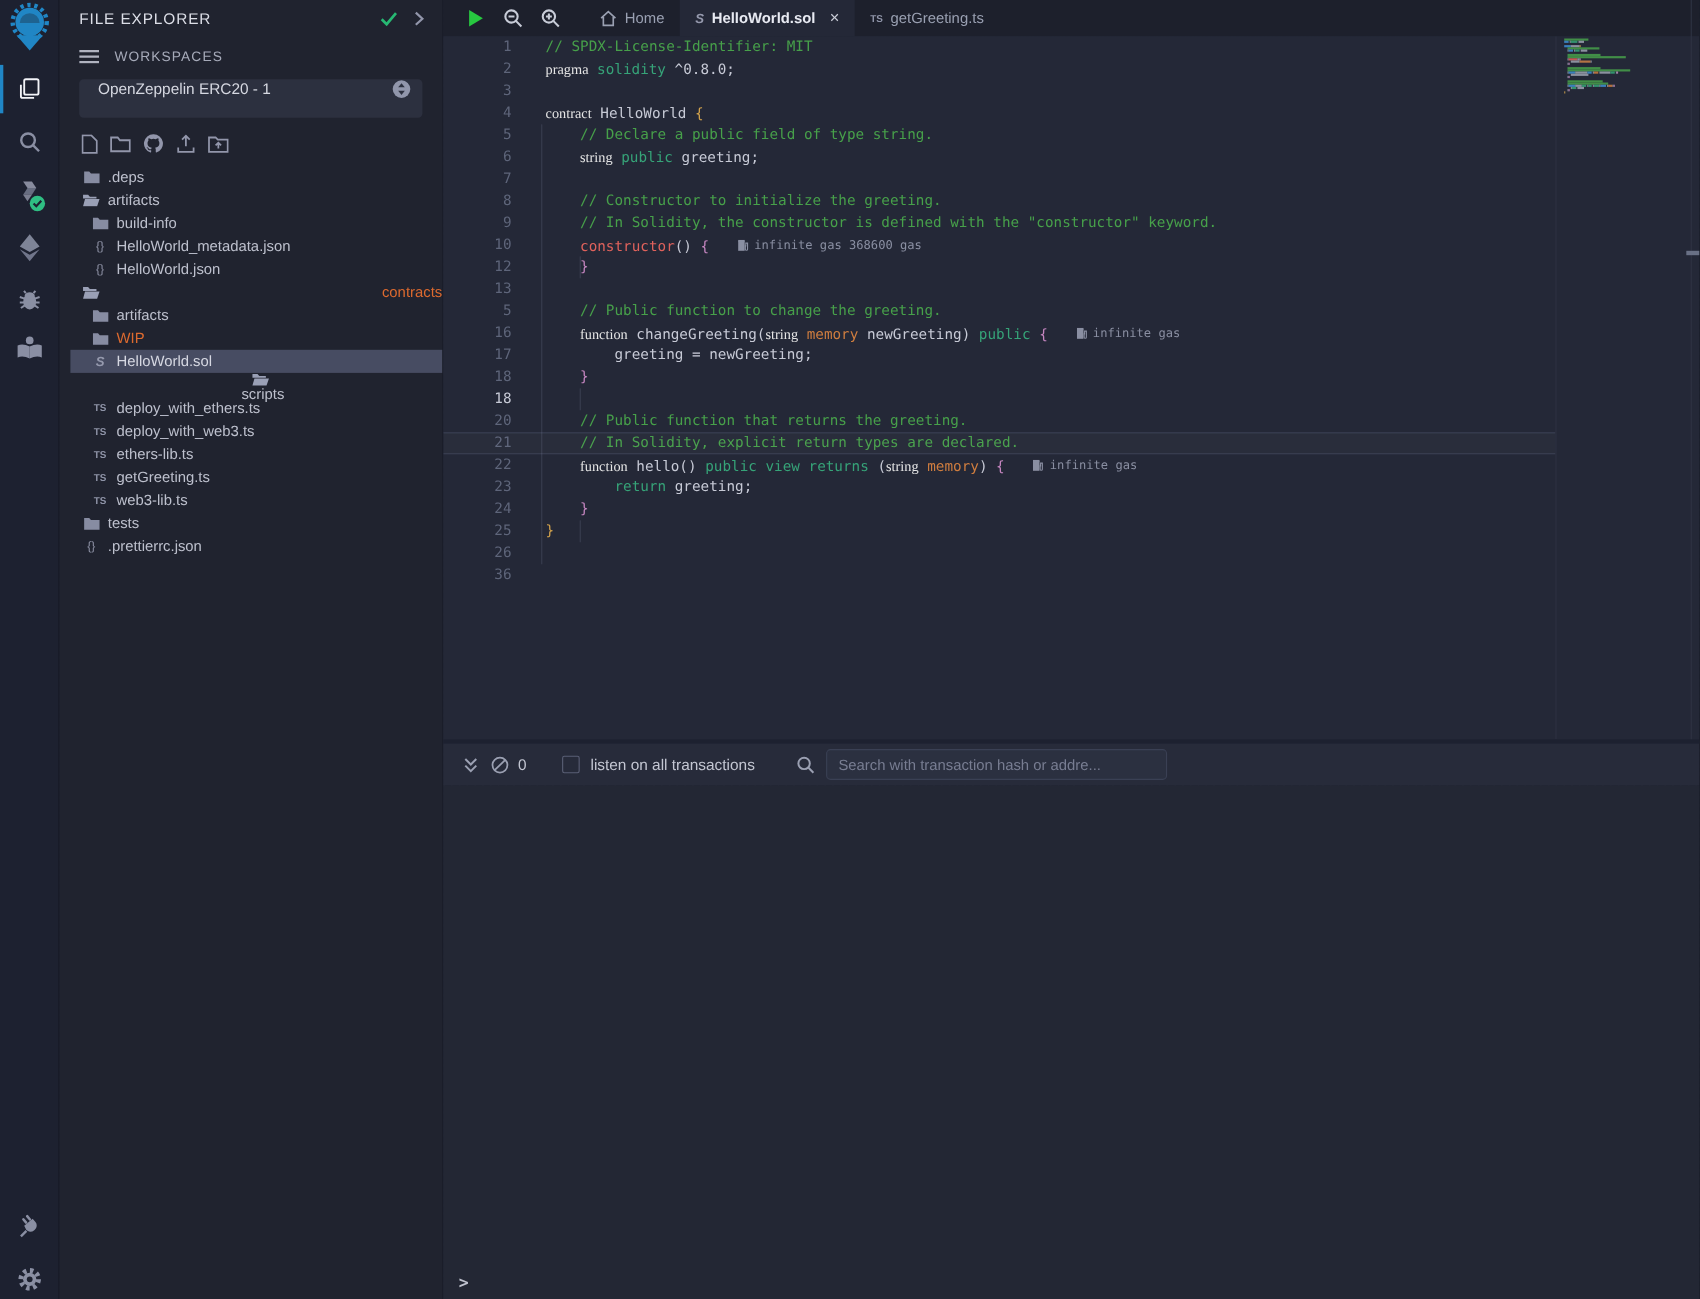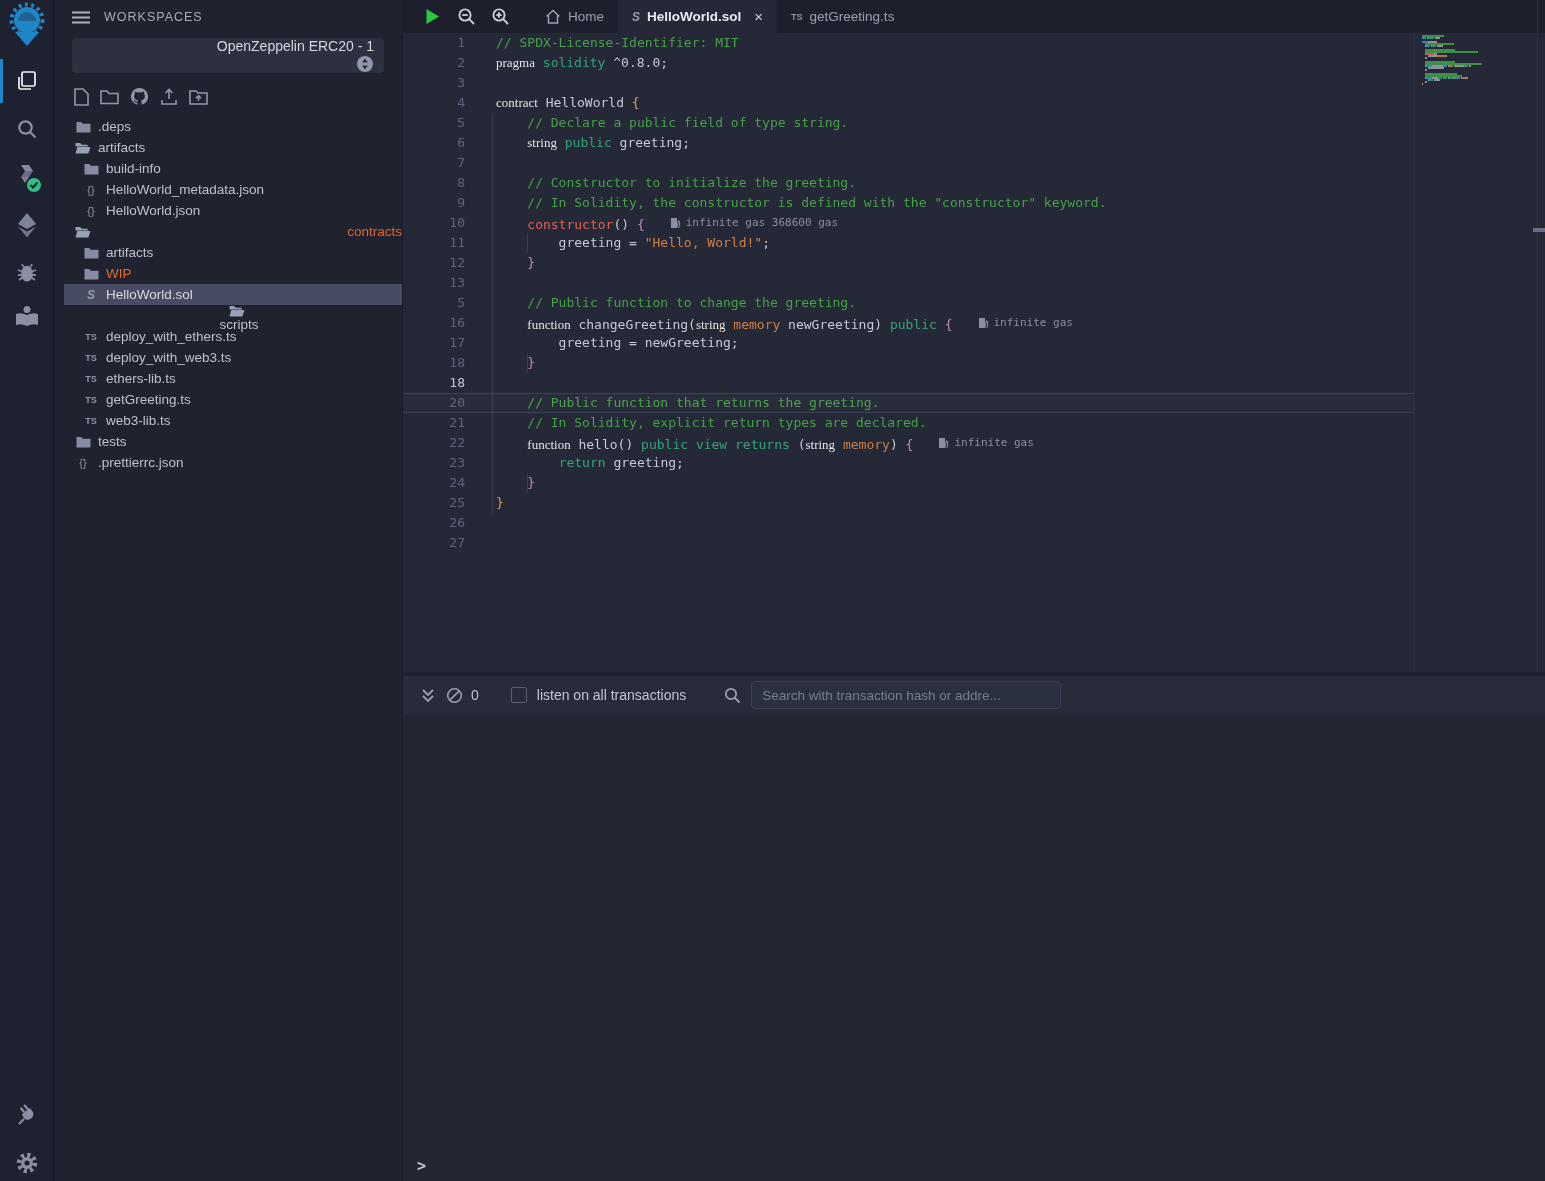--- a/index.html
+++ b/index.html
@@ -13,22 +13,22 @@
   .activity-bar{position:relative;width:54px;flex:none;background:#1d2130;border-right:1px solid #171a26;}
   .ab-icon{position:absolute;left:0;width:54px;display:flex;justify-content:center;align-items:center;height:44px;cursor:pointer;}
   .ab-indicator{position:absolute;left:0;top:59px;width:3px;height:44px;background:#2086c5;}
   
   .side-panel{width:349px;flex:none;background:#20232f;display:flex;flex-direction:column;border-right:1px solid #1a1d29;}
   .fe-header{height:34px;display:flex;align-items:center;padding:0 16px 0 18px;}
   .fe-title{font-size:14px;letter-spacing:.8px;color:#dcdee7;font-weight:500;flex:1;}
   .fe-header .hicon{margin-left:14px;cursor:pointer;display:flex;}
   .ws-row{height:26px;display:flex;align-items:center;padding-left:18px;margin-top:4px;}
   .ws-label{font-size:12.5px;letter-spacing:1px;color:#a6aab9;margin-left:14px;}
-  .ws-select{margin:8px 18px 0 18px;height:35px;background:#2c303f;border-radius:4px;display:flex;align-items:flex-end;
-    padding:0 10px 0 17px;cursor:pointer;flex-direction:column;}
+  .ws-select{margin:8px 18px 0 18px;height:35px;background:#2c303f;border-radius:4px;display:flex;align-items:flex-start;
+    padding:0 10px 0 17px;cursor:pointer;}
   .ws-select-text{flex:1;font-size:14px;color:#d6d8e1;}
   .fe-toolbar{display:flex;align-items:center;gap:11px;padding:14px 0 8px 20px;}
   .fe-toolbar .ticon{display:flex;cursor:pointer;}
   .file-tree{margin-top:2px;}
   .tree-row{height:21px;display:flex;align-items:center;font-size:13.5px;color:#bdc0cd;cursor:pointer;margin-left:10px;}
   .tree-row.selected{background:#474c62;color:#d6d8e2;}
   .tree-row .ticn{width:22px;flex:none;display:flex;justify-content:center;align-items:center;}
   .tree-row .badge-txt{font-size:9px;font-weight:bold;color:#8f94a8;letter-spacing:0;}
   .tree-row .json-txt{font-size:11px;color:#9094a8;}
   .tree-row .sol-txt{font-size:12px;font-weight:bold;color:#9599ad;font-style:italic;}
@@ -155,20 +155,33 @@
     <div class="ab-icon" style="top:1141px">
       <svg width="24" height="24" viewBox="0 0 24 24">
         <circle cx="12" cy="12" r="8" fill="none" stroke="#8a8fa3" stroke-width="4.5" stroke-dasharray="3.1 3.18"></circle>
         <circle cx="12" cy="12" r="6" fill="#8a8fa3"></circle>
         <circle cx="12" cy="12" r="2.6" fill="#1d2130"></circle>
       </svg>
     </div>
   </div>
 
   <div class="side-panel">
+    <div class="fe-header">
+      <span class="fe-title">FILE EXPLORER</span>
+      <span class="hicon">
+        <svg width="17" height="14" viewBox="0 0 17 14" fill="none" stroke="#27b873" stroke-width="2.4">
+            <path d="M2 7.5 l4.5 4.5 L15 2"></path>
+          </svg>
+      </span>
+      <span class="hicon">
+        <svg width="10" height="14" viewBox="0 0 10 14" fill="none" stroke="#9296ab" stroke-width="2">
+            <path d="M2 1.5 L8 7 L2 12.5"></path>
+          </svg>
+      </span>
+    </div>
     <div class="ws-row">
       <span style="display:flex">
         <svg width="18" height="13" viewBox="0 0 18 13" stroke="#b0b3c0" stroke-width="2">
             <line x1="0" y1="1.5" x2="18" y2="1.5"></line>
             <line x1="0" y1="6.5" x2="18" y2="6.5"></line>
             <line x1="0" y1="11.5" x2="18" y2="11.5"></line>
           </svg>
       </span>
       <span class="ws-label">WORKSPACES</span>
     </div>
@@ -388,21 +401,20 @@
           <div class="code-line"><span class="ln">5</span><span class="lc"><span class="tok-c">    // Declare a public field of type string.</span></span></div>
           <div class="code-line"><span class="ln">6</span><span class="lc"><span class="tok-p">    </span><span class="tok-k">string</span><span class="tok-p"> </span><span class="tok-t">public</span><span class="tok-p"> greeting;</span></span></div>
           <div class="code-line"><span class="ln">7</span><span class="lc"></span></div>
           <div class="code-line"><span class="ln">8</span><span class="lc"><span class="tok-c">    // Constructor to initialize the greeting.</span></span></div>
           <div class="code-line"><span class="ln">9</span><span class="lc"><span class="tok-c">    // In Solidity, the constructor is defined with the "constructor" keyword.</span></span></div>
           <div class="code-line"><span class="ln">10</span><span class="lc"><span class="tok-p">    </span><span class="tok-r">constructor</span><span class="tok-p">() </span><span class="tok-b2">{</span><span class="gas"><svg width="10" height="11" viewBox="0 0 10 11" fill="#8a8fa2">
                   <rect x="0" y="1" width="6" height="9"></rect>
                   <rect x="0" y="0" width="6" height="1.6"></rect>
                   <path d="M7 3 h1.6 v5.5 a1 1 0 0 1 -2 0 v-3 h.4 z" fill="none" stroke="#8a8fa2" stroke-width="1"></path>
                 </svg><span>infinite gas 368600 gas</span></span></span></div>
-          <div class="code-line"><span class="ln">11</span><span class="lc"><span class="tok-p">        greeting = </span><span class="tok-s">"Hello, World!"</span><span class="tok-p">;</span></span></div>
           <div class="code-line"><span class="ln">12</span><span class="lc"><span class="tok-p">    </span><span class="tok-b2">}</span></span></div>
           <div class="code-line"><span class="ln">13</span><span class="lc"></span></div>
           <div class="code-line"><span class="ln">5</span><span class="lc"><span class="tok-c">    // Public function to change the greeting.</span></span></div>
           <div class="code-line"><span class="ln">16</span><span class="lc"><span class="tok-p">    </span><span class="tok-k">function</span><span class="tok-p"> changeGreeting(</span><span class="tok-k">string</span><span class="tok-p"> </span><span class="tok-o">memory</span><span class="tok-p"> newGreeting) </span><span class="tok-t">public</span><span class="tok-p"> </span><span class="tok-b2">{</span><span class="gas"><svg width="10" height="11" viewBox="0 0 10 11" fill="#8a8fa2">
                   <rect x="0" y="1" width="6" height="9"></rect>
                   <rect x="0" y="0" width="6" height="1.6"></rect>
                   <path d="M7 3 h1.6 v5.5 a1 1 0 0 1 -2 0 v-3 h.4 z" fill="none" stroke="#8a8fa2" stroke-width="1"></path>
                 </svg><span>infinite gas</span></span></span></div>
           <div class="code-line"><span class="ln">17</span><span class="lc"><span class="tok-p">        greeting = newGreeting;</span></span></div>
           <div class="code-line"><span class="ln">18</span><span class="lc"><span class="tok-p">    </span><span class="tok-b2">}</span></span></div>
@@ -411,21 +423,21 @@
           <div class="code-line"><span class="ln">21</span><span class="lc"><span class="tok-c">    // In Solidity, explicit return types are declared.</span></span></div>
           <div class="code-line"><span class="ln">22</span><span class="lc"><span class="tok-p">    </span><span class="tok-k">function</span><span class="tok-p"> hello() </span><span class="tok-t">public</span><span class="tok-p"> </span><span class="tok-t">view</span><span class="tok-p"> </span><span class="tok-t">returns</span><span class="tok-p"> (</span><span class="tok-k">string</span><span class="tok-p"> </span><span class="tok-o">memory</span><span class="tok-p">) </span><span class="tok-b2">{</span><span class="gas"><svg width="10" height="11" viewBox="0 0 10 11" fill="#8a8fa2">
                   <rect x="0" y="1" width="6" height="9"></rect>
                   <rect x="0" y="0" width="6" height="1.6"></rect>
                   <path d="M7 3 h1.6 v5.5 a1 1 0 0 1 -2 0 v-3 h.4 z" fill="none" stroke="#8a8fa2" stroke-width="1"></path>
                 </svg><span>infinite gas</span></span></span></div>
           <div class="code-line"><span class="ln">23</span><span class="lc"><span class="tok-p">        </span><span class="tok-t">return</span><span class="tok-p"> greeting;</span></span></div>
           <div class="code-line"><span class="ln">24</span><span class="lc"><span class="tok-p">    </span><span class="tok-b2">}</span></span></div>
           <div class="code-line"><span class="ln">25</span><span class="lc"><span class="tok-b1">}</span></span></div>
           <div class="code-line"><span class="ln">26</span><span class="lc"></span></div>
-          <div class="code-line"><span class="ln">27</span><span class="lc"></span></div>
+          <div class="code-line"><span class="ln">36</span><span class="lc"></span></div>
         </div>
       <div class="editor-divider"></div>
       <div class="minimap" id="minimap">
           <div class="mm-line">
             <span class="mm-seg" style="width: 22.32px; background: rgb(71, 160, 74);"></span>
           </div>
           <div class="mm-line">
             <span class="mm-seg" style="width: 4.32px; background: rgb(62, 143, 211);"></span>
             <span class="mm-seg" style="width: 0.72px;"></span>
             <span class="mm-seg" style="width: 1px; background: rgb(158, 163, 178);"></span>

